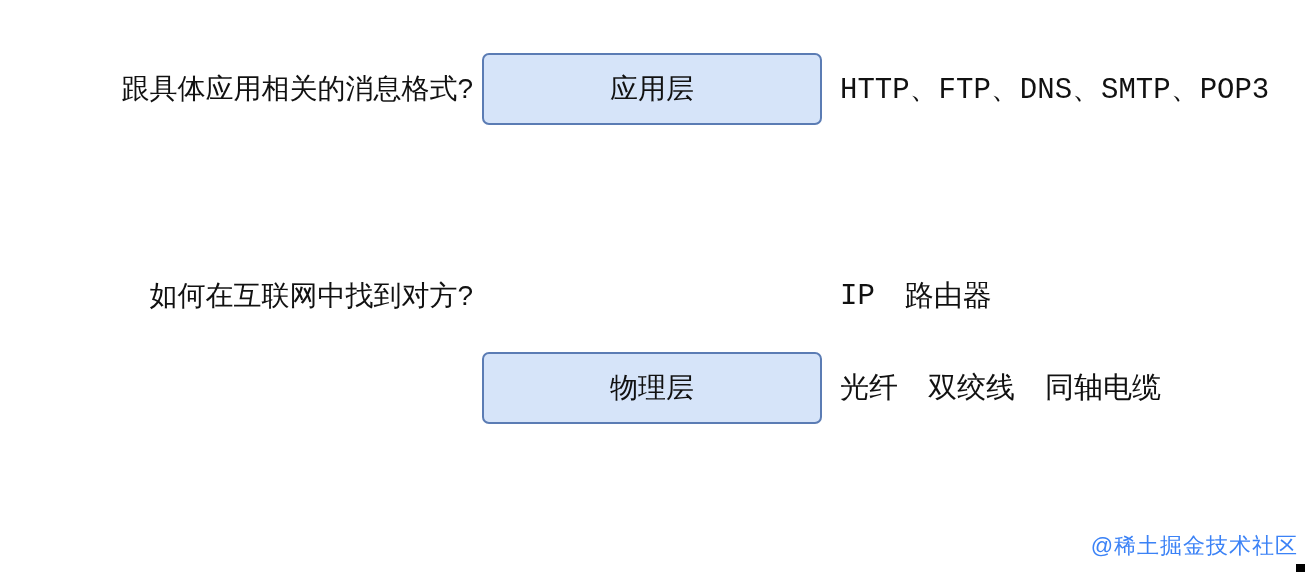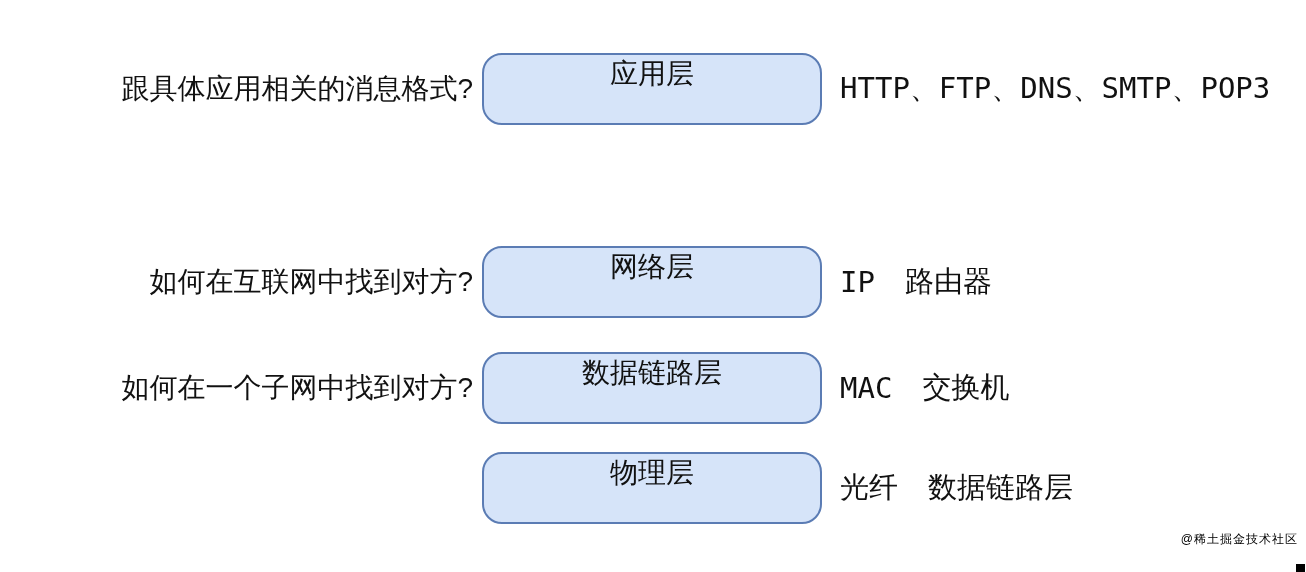--- a/index.html
+++ b/index.html
@@ -17,21 +17,21 @@
     color: #111111;
   }
   .row {
     position: absolute;
     left: 0;
     width: 1306px;
     height: 72px;
   }
   .row:nth-of-type(1) { top: 53px; }
   .row:nth-of-type(2) { top: 153px; }
-  .row:nth-of-type(3) { top: 246px; }
+  .row:nth-of-type(3) { top: 260px; }
   .row:nth-of-type(4) { top: 352px; }
   .row:nth-of-type(5) { top: 452px; }
   .question {
     position: absolute;
     left: 0;
     top: 0;
     width: 456px;
     height: 72px;
     line-height: 72px;
     text-align: right;
@@ -42,47 +42,48 @@
   }
   .layer-box {
     position: absolute;
     left: 482px;
     top: 0;
     width: 340px;
     height: 72px;
     box-sizing: border-box;
     background: #d6e4f9;
     border: 2.5px solid #5b7cb4;
-    border-radius: 20px;
+    border-radius: 7px;
     display: flex;
+    align-items: center;
     justify-content: center;
   }
   .layer-label {
     font-size: 28px;
     white-space: nowrap;
   }
   .protocols {
     position: absolute;
     left: 840px;
     top: 0;
     height: 72px;
     display: flex;
     align-items: center;
     gap: 30px;
     font-family: "DejaVu Sans Mono", monospace;
     font-size: 29px;
     white-space: nowrap;
   }
-  .protocol { display: inline-block; }
+  .protocol { display: inline-block; font-family: Liberation Mono, monospace; }
   .watermark {
     position: absolute;
     top: 531px;
     right: 8px;
-    font-size: 12px;
-    color: #000000;
+    font-size: 22px;
+    color: #3b82f6;
     letter-spacing: 1px;
     white-space: nowrap;
   }
   .corner-mark {
     position: absolute;
     left: 1296px;
     top: 564px;
     width: 9px;
     height: 8px;
     background: #000000;
@@ -101,46 +102,34 @@
     <div class="protocols">
         <span class="protocol">HTTP、FTP、DNS、SMTP、POP3</span>
       </div>
   </div>
 
   <div class="row">
   </div>
 
   <div class="row">
     <div class="question">如何在互联网中找到对方?</div>
-    <div class="layer-box">
-      <span class="layer-label">网络层</span>
-    </div>
     <div class="protocols">
         <span class="protocol">IP</span>
         <span class="protocol">路由器</span>
       </div>
   </div>
 
-  <div class="row">
-    <div class="question">如何在一个子网中找到对方?</div>
-    <div class="layer-box">
-      <span class="layer-label">数据链路层</span>
-    </div>
-    <div class="protocols">
-        <span class="protocol">MAC</span>
-        <span class="protocol">交换机</span>
-      </div>
-  </div>
 
   <div class="row">
     <div class="layer-box">
       <span class="layer-label">物理层</span>
     </div>
     <div class="protocols">
         <span class="protocol">光纤</span>
-        <span class="protocol">数据链路层</span>
+        <span class="protocol">双绞线</span>
+        <span class="protocol">同轴电缆</span>
       </div>
   </div>
 
   <div class="watermark">@稀土掘金技术社区</div>
   <div class="corner-mark"></div>
 
 </div>
 
 </body></html>

